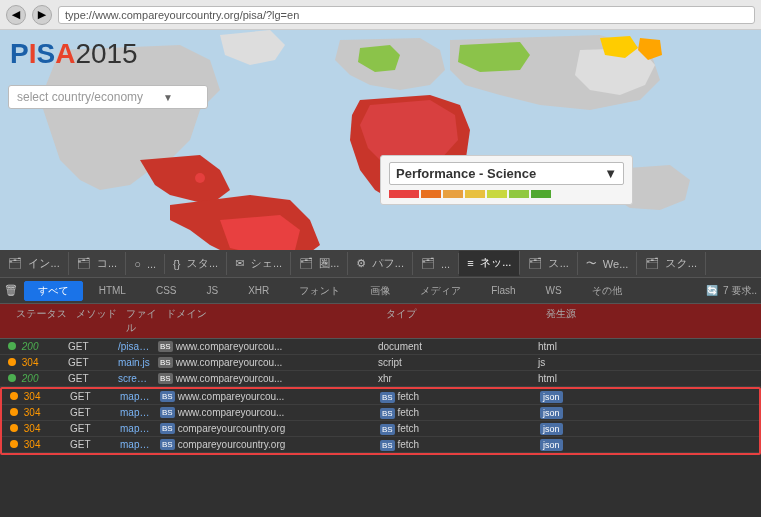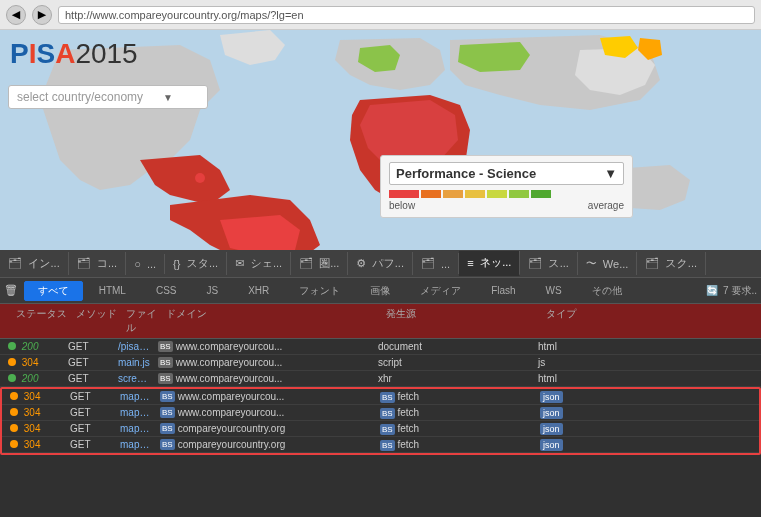--- a/index.html
+++ b/index.html
@@ -212,21 +212,21 @@
       border-radius: 2px;
     }
     .type-badge.fetch { background: #4a6fa5; color: #fff; }
   </style>
 </head>
 <body>
 
 <div class="browser-chrome">
   <div class="nav-btn">◀</div>
   <div class="nav-btn">▶</div>
-  <div class="address-bar">http://www.compareyourcountry.org/maps/?lg=en</div>
+  <div class="address-bar">type://www.compareyourcountry.org/pisa/?lg=en</div>
 </div>
 
 <div class="map-area">
 
   <svg viewBox="0 0 761 220" style="position:absolute;top:0;left:0;width:100%;height:100%;">
 
     <rect width="761" height="220" fill="#b8d4e8"></rect>
 
     <path d="M60,20 L180,15 L210,30 L220,60 L200,80 L190,110 L170,130 L150,140 L130,155 L100,160 L80,150 L60,130 L50,100 L40,70 Z" fill="#c8c8c8"></path>
 
@@ -278,24 +278,20 @@
       <span>▼</span>
     </div>
     <div class="perf-legend">
       <div class="legend-bar" style="width:30px;background:#e84040;"></div>
       <div class="legend-bar" style="width:20px;background:#e87020;"></div>
       <div class="legend-bar" style="width:20px;background:#e8a040;"></div>
       <div class="legend-bar" style="width:20px;background:#e8c040;"></div>
       <div class="legend-bar" style="width:20px;background:#c8d840;"></div>
       <div class="legend-bar" style="width:20px;background:#90c840;"></div>
       <div class="legend-bar" style="width:20px;background:#50a830;"></div>
-    </div>
-    <div class="legend-labels">
-      <span>below</span>
-      <span>average</span>
     </div>
   </div>
 </div>
 
 <div class="devtools">
 
   <div class="devtools-tabs">
     <div class="devtab"><span>🗂</span>&nbsp;イン...</div>
     <div class="devtab"><span>🗂</span>&nbsp;コ...</div>
     <div class="devtab"><span>○</span>&nbsp;...</div>
@@ -327,22 +323,22 @@
       <span class="reload-icon">🔄</span>
       <span>7 要求..</span>
     </div>
   </div>
 
   <div class="net-headers">
     <div class="net-col">ステータス</div>
     <div class="net-col">メソッド</div>
     <div class="net-col">ファイル</div>
     <div class="net-col">ドメイン</div>
+    <div class="net-col">タイプ</div>
     <div class="net-col">発生源</div>
-    <div class="net-col">タイプ</div>
   </div>
 
   <div class="net-rows">
 
     <div class="net-row">
       <div class="net-cell">
         <span class="status-dot green"></span>
         <span class="status-200">200</span>
       </div>
       <div class="net-cell">GET</div>

